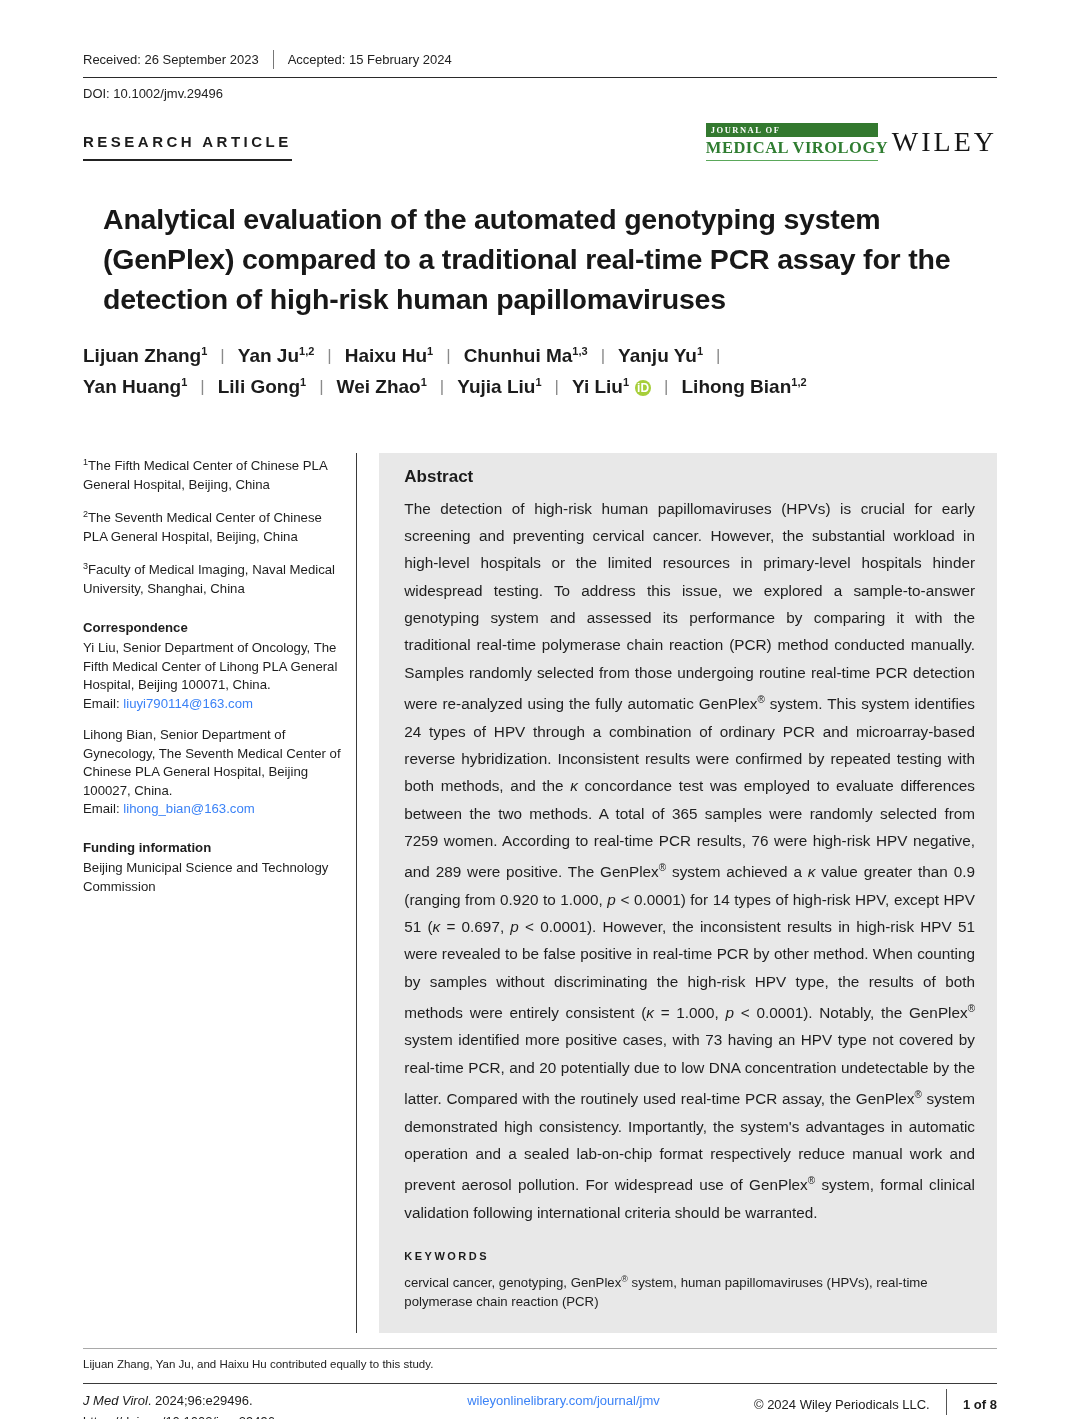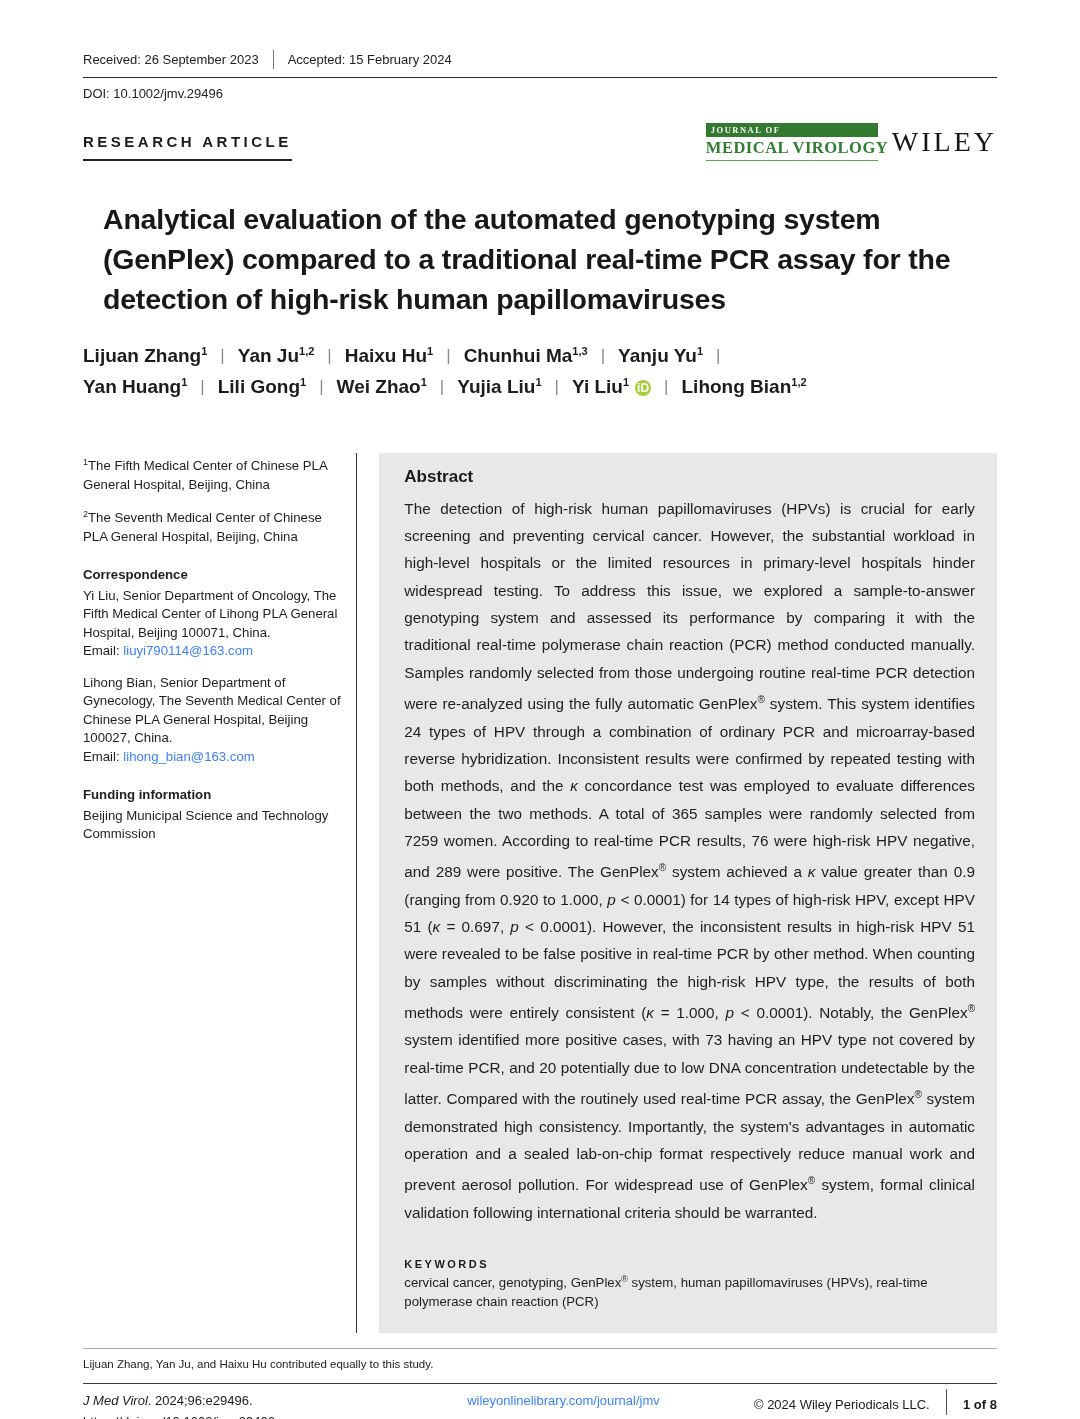--- a/index.html
+++ b/index.html
@@ -55,22 +55,22 @@
   .side-heading { font-weight: bold; font-size: 13.2px; margin: 20px 0 2px 0; }
   .corr-entry { margin-bottom: 13px; }
   .email-link, .blue-link { color: #3b82f6; text-decoration: none; }
   .col-divider { width: 1.3px; background: #3a3a3a; align-self: stretch; margin-left: 15px; }
 
   
   .abstract-box { flex: 1; background: #e8e8e8; margin-left: 22px; padding: 14px 22px 22px 25px; }
   .abstract-heading { font-size: 17px; font-weight: bold; margin-bottom: 8px; }
   .abstract-body { font-size: 15.3px; line-height: 27.35px; text-align: justify; color: #1e1e1e; }
   .abstract-body sup { font-size: 10px; }
-  .kw-heading { font-size: 11px; font-weight: bold; letter-spacing: 2.5px; margin-top: 32px; }
-  .kw-body { font-size: 13.2px; line-height: 19px; margin-top: 0; color: #1e1e1e; }
+  .kw-heading { font-size: 11px; font-weight: bold; letter-spacing: 2.5px; margin-top: 24px; }
+  .kw-body { font-size: 13.2px; line-height: 19px; margin-top: 8px; color: #1e1e1e; }
   .kw-body sup { font-size: 9px; }
 
   
   .rule-footnote { border: none; border-top: 1px solid #a9a9a9; margin-top: 15px; }
   .footnote { font-size: 11.5px; margin-top: 9px; color: #222; }
   .rule-footer { border: none; border-top: 1.5px solid #3a3a3a; margin-top: 13px; }
   .footer-row { display: flex; align-items: flex-start; margin-top: 9px; font-size: 13px; }
   .footer-left { width: 290px; }
   .footer-cite i { font-style: italic; }
   .footer-doi { margin-top: 6px; color: #1c1c1c; text-decoration: none; display: inline-block; }
@@ -131,20 +131,21 @@
       <span class="author"><span>Yi Liu</span><sup>1</sup><span class="orcid">iD</span></span>
       <span class="asep">|</span>
       <span class="author"><span>Lihong Bian</span><sup>1,2</sup></span>
     </div>
   </div>
 
   <div class="body-cols">
     <aside class="sidebar">
       <p class="affil"><sup>1</sup><span>The Fifth Medical Center of Chinese PLA General Hospital, Beijing, China</span></p>
       <p class="affil"><sup>2</sup><span>The Seventh Medical Center of Chinese PLA General Hospital, Beijing, China</span></p>
+      <p class="affil"><sup>3</sup><span>Faculty of Medical Imaging, Naval Medical University, Shanghai, China</span></p>
 
       <div class="side-heading">Correspondence</div>
       <p class="corr-entry">
         <span>Yi Liu, Senior Department of Oncology, The Fifth Medical Center of Lihong PLA General Hospital, Beijing 100071, China.</span><br>
         <span>Email: </span><a href="#" class="email-link">liuyi790114@163.com</a>
       </p>
       <p class="corr-entry">
         <span>Lihong Bian, Senior Department of Gynecology, The Seventh Medical Center of Chinese PLA General Hospital, Beijing 100027, China.</span><br>
         <span>Email: </span><a href="#" class="email-link">lihong_bian@163.com</a>
       </p>

